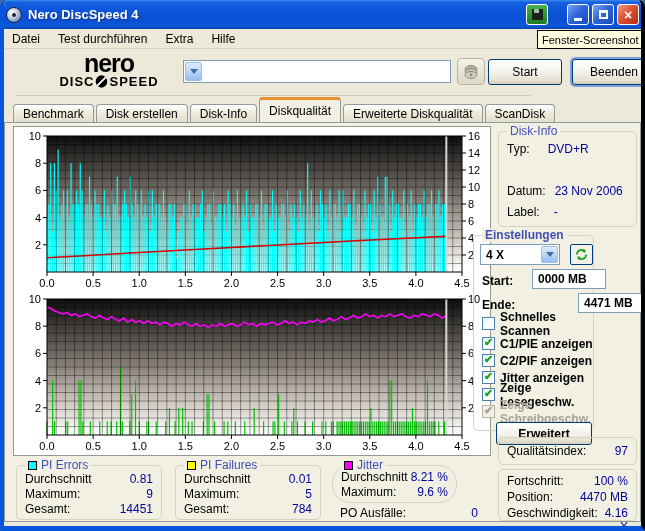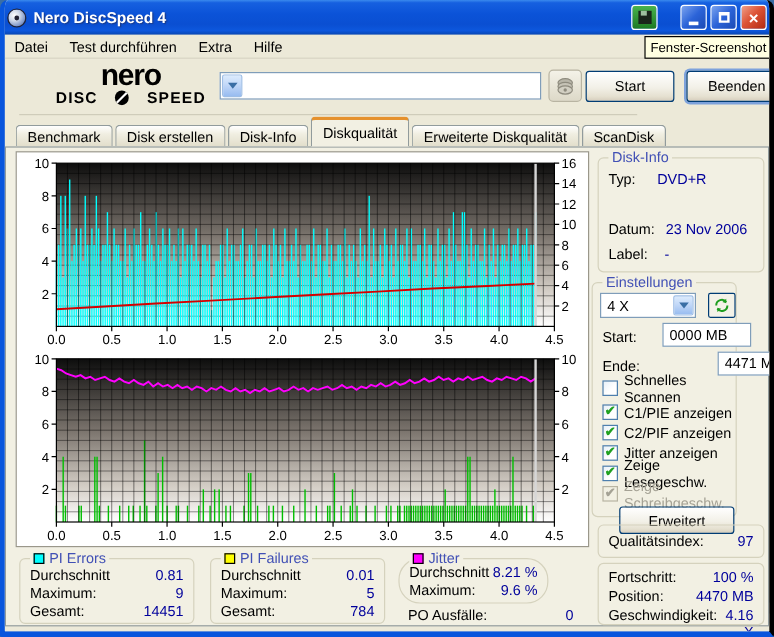--- a/index.html
+++ b/index.html
@@ -32,21 +32,21 @@
     white-space:nowrap;overflow:hidden;z-index:50;}
   
   .menubar{position:absolute;left:0;top:29px;width:637px;height:20px;background:#ECE9D8;
     display:flex;align-items:center;gap:18px;padding-left:8px;font-size:12px;color:#000;
     border-bottom:1px solid #d8d4c4;}
   .menu-item{cursor:default;}
   
   .headerbar{position:absolute;left:12px;top:50px;width:515px;height:46px;border-bottom:1px solid #cfccba;}
   .logo{position:absolute;left:28px;top:2px;width:130px;text-align:center;color:#000;}
   .logo-line1{font-size:25px;font-weight:bold;letter-spacing:-1px;line-height:22px;}
-  .logo-line2{font-size:13px;font-weight:bold;letter-spacing:1px;display:flex;align-items:center;justify-content:center;gap:14px;}
+  .logo-line2{font-size:13px;font-weight:bold;letter-spacing:1px;display:flex;align-items:center;justify-content:center;gap:1px;}
   .disc-glyph{display:inline-block;width:13px;height:13px;}
   .combo{position:absolute;left:167px;top:10px;width:268px;height:23px;background:#fff;
     border:1px solid #7F9DB9;display:flex;align-items:center;font-size:12px;}
   .combo-text{flex:1;padding-left:5px;white-space:nowrap;overflow:hidden;}
   .combo-btn{width:17px;height:19px;margin:1px;border-radius:2px;border:1px solid #9EBEE6;
     background:linear-gradient(180deg,#DCEBFD 0%,#C2D8F8 45%,#98BCF0 100%);
     display:flex;align-items:center;justify-content:center;}
   .chev{width:0;height:0;border-left:4px solid transparent;border-right:4px solid transparent;border-top:5px solid #3A6EA5;}
   .eject-btn{position:absolute;left:441px;top:8px;width:28px;height:27px;border-radius:4px;
     border:1px solid #B8B4A2;background:linear-gradient(180deg,#F4F2E8,#DDD9C8);
@@ -754,21 +754,21 @@
       <div class="row" style="top:52px;">
           <span class="lbl">Datum:</span>
           <span class="val" style="flex:1;text-align:left;padding-left:9px;">23 Nov 2006</span>
         </div>
       <div class="row" style="top:73px;">
           <span class="lbl">Label:</span>
           <span class="val" style="flex:1;text-align:left;padding-left:14px;">-</span>
         </div>
     </div>
 
-    <div class="groupbox" style="left:488px;top:112px;width:121px;height:196px;">
+    <div class="groupbox" style="left:468px;top:112px;width:121px;height:196px;font-weight:bold;">
       <span class="gb-title">Einstellungen</span>
       <div class="combo" style="left:6px;top:8px;width:80px;height:21px;position:absolute;">
         <span class="combo-text">4 X</span>
         <span class="combo-btn" style="height:17px;">
           <span class="chev"></span>
         </span>
       </div>
       <div class="refresh-btn" style="left:96px;top:8px;width:23px;height:21px;">
         <svg width="13" height="13" viewBox="0 0 14 14">
           <path d="M2 7 A5 5 0 0 1 11 4" fill="none" stroke="#1F9E1F" stroke-width="1.8"></path>

